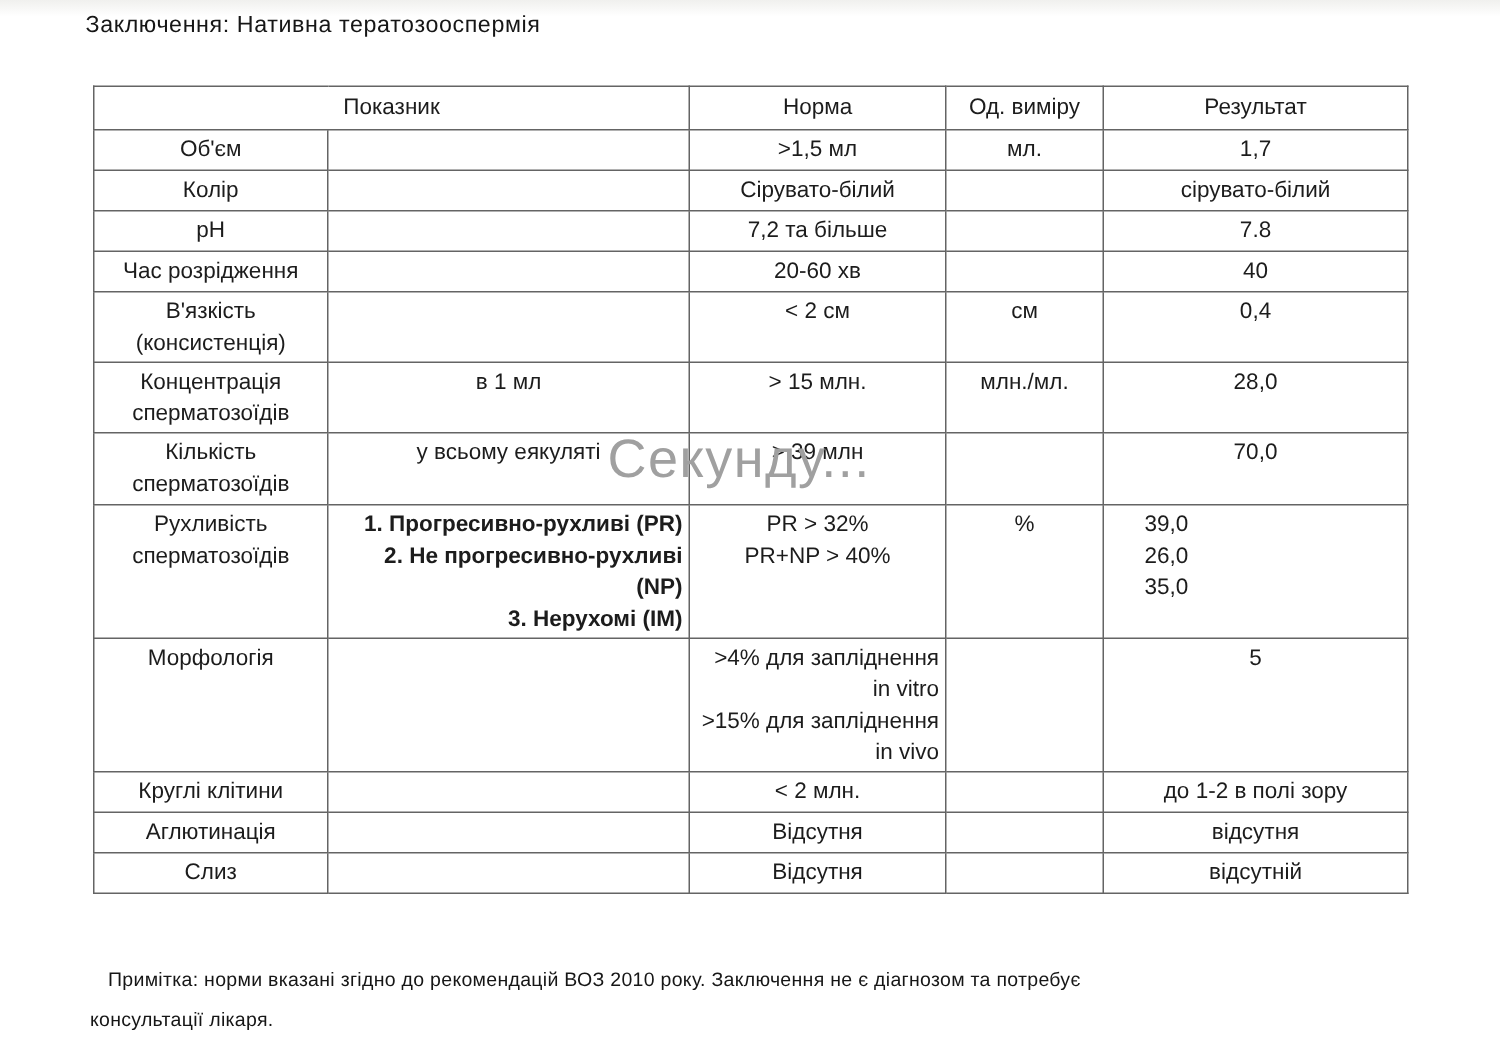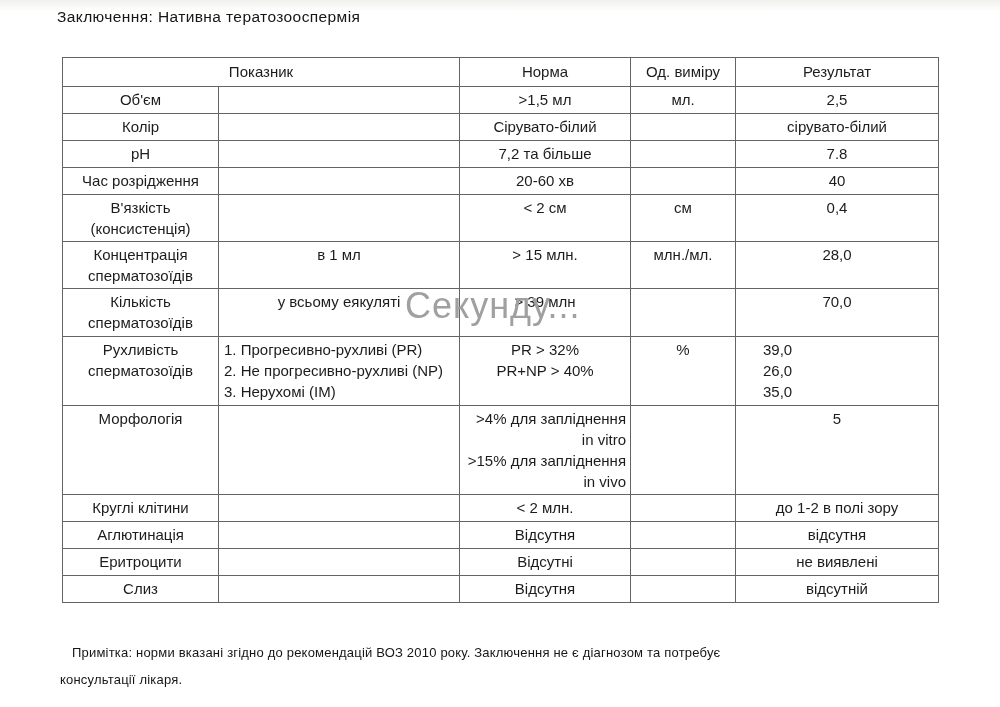--- a/index.html
+++ b/index.html
@@ -36,21 +36,21 @@
     white-space:pre-line;
     font-weight:normal;
     overflow:hidden;
   }
   table.report th{height:23px;padding-top:3px;}
   tr.rh1 td{height:22px;}
   tr.rh2 td{height:40px;}
   tr.rh2b td{height:43px;}
   tr.rh3 td{height:64px;}
   tr.rh4 td{height:81px;}
-  tr.motility td.c-detail{text-align:left;padding-left:5px;}
+  tr.motility td.c-detail{text-align:right;padding-left:5px;font-weight:bold;}
   tr.motility td.c-result{text-align:left;padding-left:27px;}
   tr.morphology td.c-norm{text-align:right;padding-left:3px;}
   .watermark{
     position:absolute;left:405px;top:285px;
     font-size:36px;color:#a0a0a0;letter-spacing:1px;
     z-index:5;
   }
   .biolog{
     position:absolute;left:62px;top:597px;
     font-size:15.5px;font-weight:bold;color:#111;
@@ -85,21 +85,21 @@
         <th>Од. виміру</th>
         <th>Результат</th>
       </tr>
     </thead>
     <tbody>
       <tr class="rh1">
         <td class="c-name">Об'єм</td>
         <td class="c-detail"></td>
         <td class="c-norm">&gt;1,5 мл</td>
         <td class="c-unit">мл.</td>
-        <td class="c-result">2,5</td>
+        <td class="c-result">1,7</td>
       </tr>
       <tr class="rh1">
         <td class="c-name">Колір</td>
         <td class="c-detail"></td>
         <td class="c-norm">Сірувато-білий</td>
         <td class="c-unit"></td>
         <td class="c-result">сірувато-білий</td>
       </tr>
       <tr class="rh1">
         <td class="c-name">pH</td>
@@ -170,27 +170,20 @@
         <td class="c-result">до 1-2 в полі зору</td>
       </tr>
       <tr class="rh1">
         <td class="c-name">Аглютинація</td>
         <td class="c-detail"></td>
         <td class="c-norm">Відсутня</td>
         <td class="c-unit"></td>
         <td class="c-result">відсутня</td>
       </tr>
       <tr class="rh1">
-        <td class="c-name">Еритроцити</td>
-        <td class="c-detail"></td>
-        <td class="c-norm">Відсутні</td>
-        <td class="c-unit"></td>
-        <td class="c-result">не виявлені</td>
-      </tr>
-      <tr class="rh1">
         <td class="c-name">Слиз</td>
         <td class="c-detail"></td>
         <td class="c-norm">Відсутня</td>
         <td class="c-unit"></td>
         <td class="c-result">відсутній</td>
       </tr>
     </tbody>
   </table>
 
   <div class="watermark">Секунду...</div>

